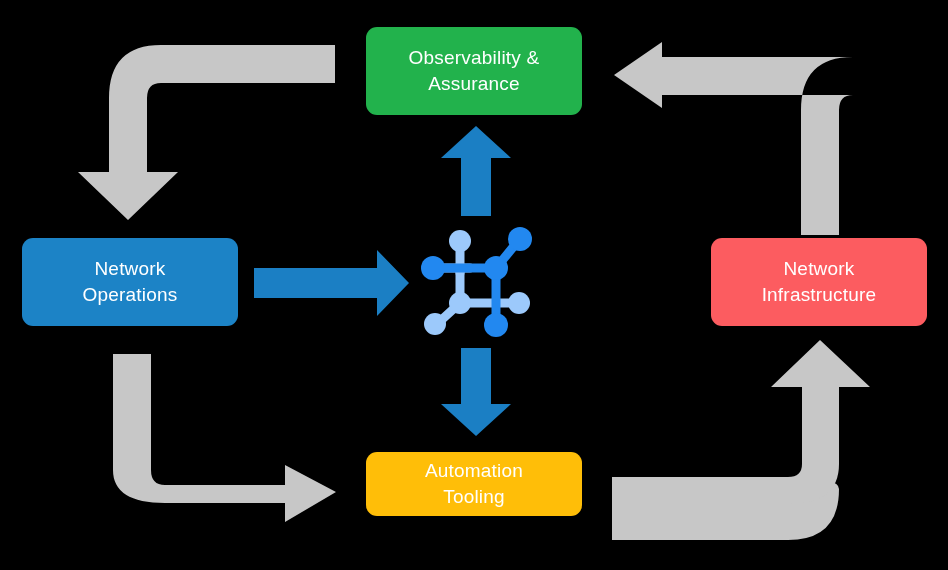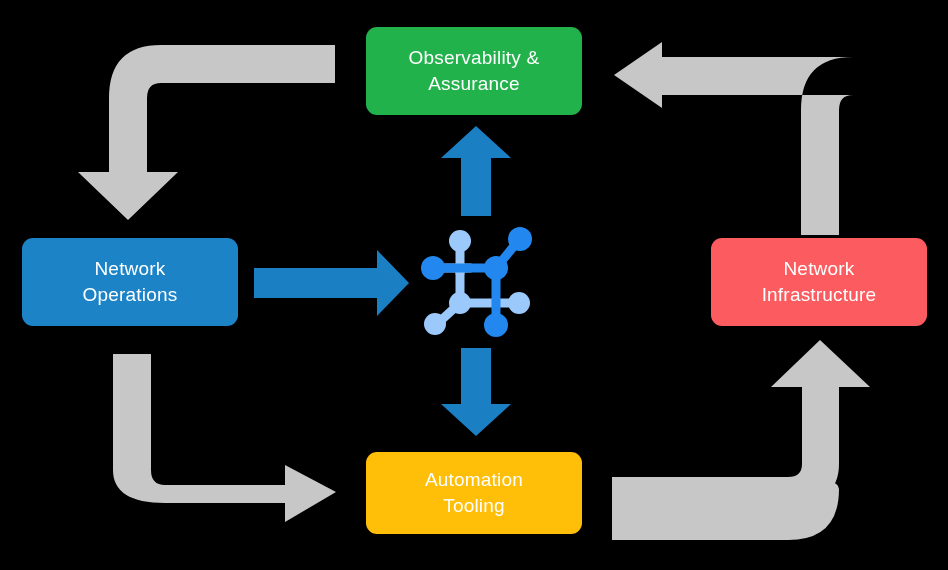--- a/index.html
+++ b/index.html
@@ -101,18 +101,18 @@
   <div class="node-box" style="left:22px; top:238px; width:216px; height:88px; background:#1C83C6;">
     <span class="node-label">Network
 Operations</span>
   </div>
 
   <div class="node-box" style="left:711px; top:238px; width:216px; height:88px; background:#FC5C60;">
     <span class="node-label">Network
 Infrastructure</span>
   </div>
 
-  <div class="node-box" style="left:366px; top:452px; width:216px; height:82px; background:#FFBE08;">
+  <div class="node-box" style="left:366px; top:452px; width:216px; height:64px; background:#FFBE08;">
     <span class="node-label">Automation
 Tooling</span>
   </div>
 
 </div>
 
 </body></html>

